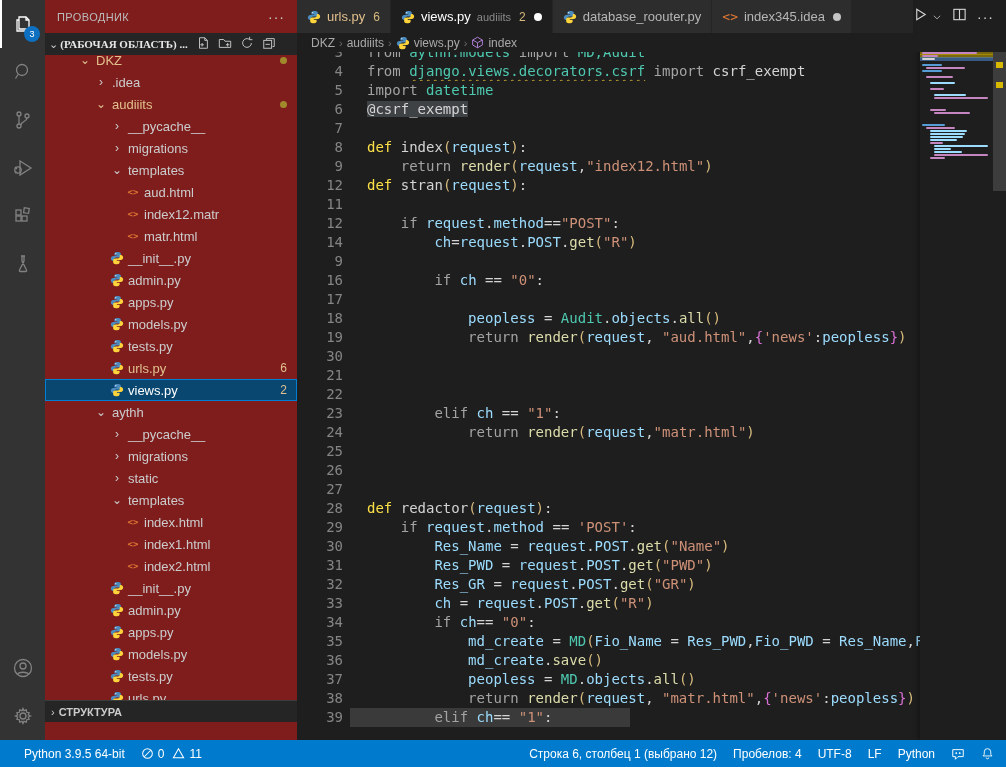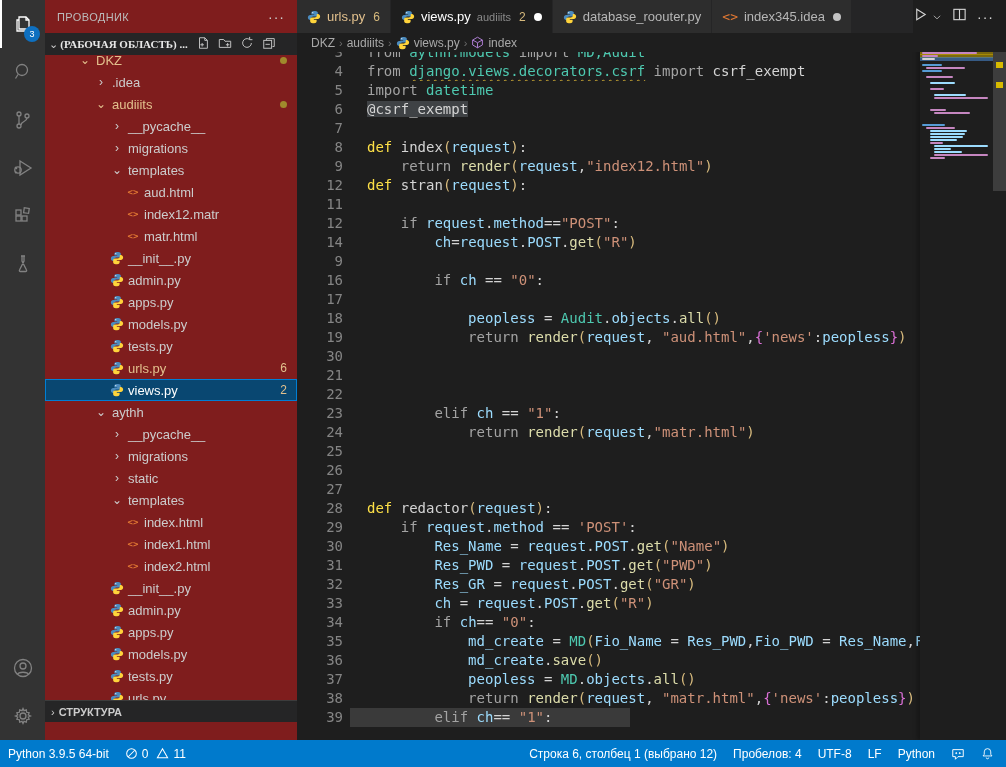--- a/index.html
+++ b/index.html
@@ -580,21 +580,21 @@
       <div class="mm-bar" style="top: 109px; left: 14px; width: 54px; background: rgb(197, 134, 192);"></div>
       <div class="mm-bar" style="top: 112px; left: 10px; width: 14.7px; background: rgb(197, 134, 192);"></div>
     </div>
   <div id="overview-ruler" class="abs">
     <div id="ov-slider"></div>
     <div class="ov-mark" style="top:29px"></div>
     <div class="ov-mark" style="top:49px"></div>
   </div>
 
   <div id="statusbar" class="abs">
-    <div class="sb-item" style="margin-left:0">
+    <div class="sb-item" style="margin-left:16px">
       <span>Python 3.9.5 64-bit</span>
     </div>
     <div class="sb-item">
       <svg width="13" height="13" viewBox="0 0 14 14">
           <circle cx="7" cy="7" r="5.2"></circle>
           <line x1="3.5" y1="10.5" x2="10.5" y2="3.5"></line>
         </svg>
       <span>0</span>
       <svg width="13" height="13" viewBox="0 0 14 14" style="margin-left:4px">
           <path d="M7 2 L12.5 11.5 H1.5 Z"></path>

